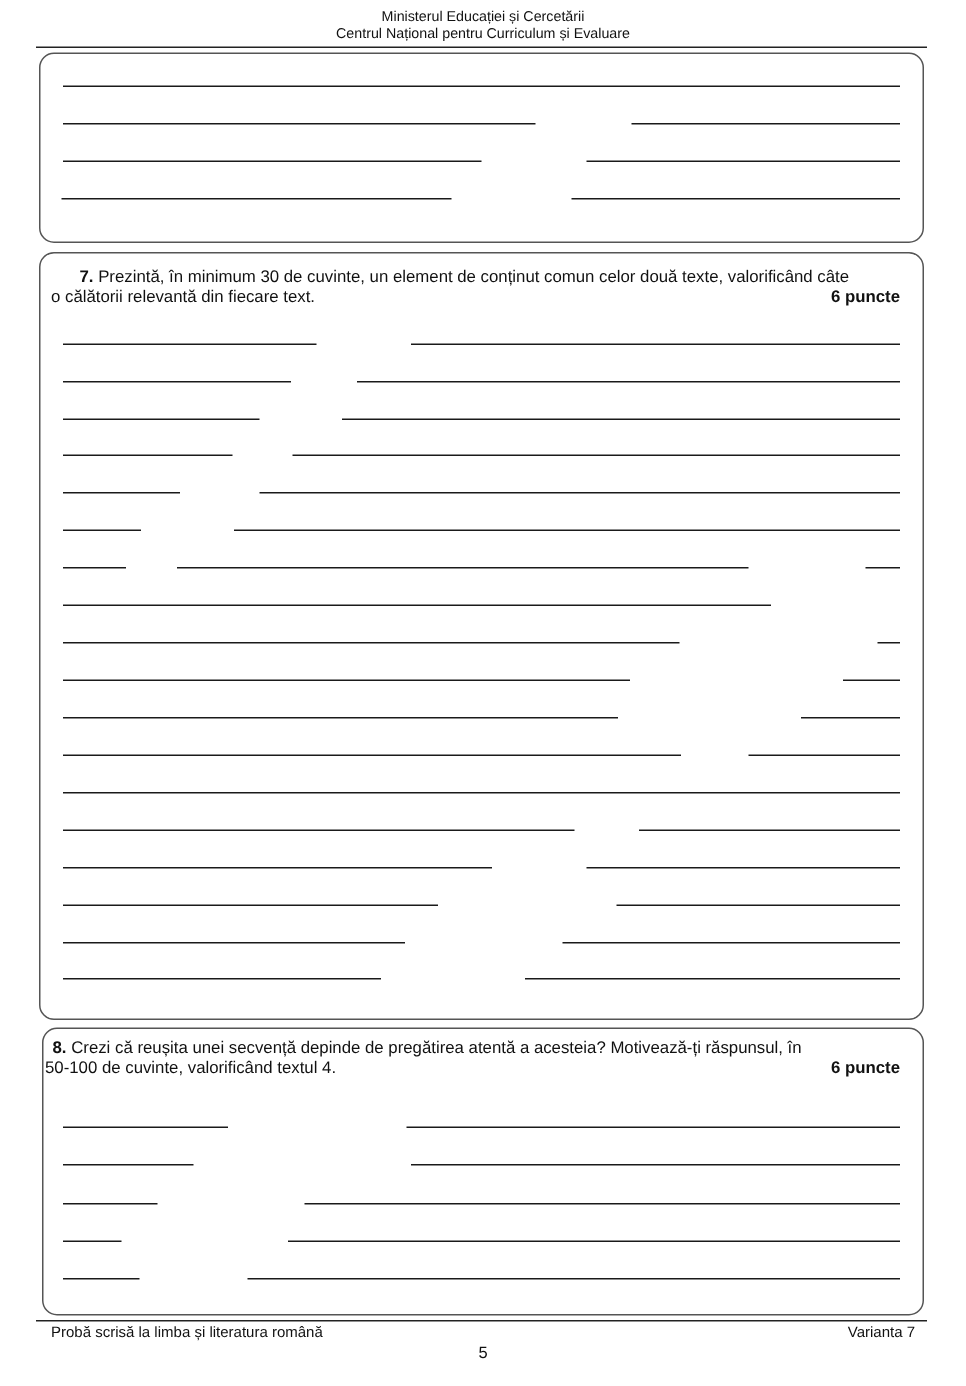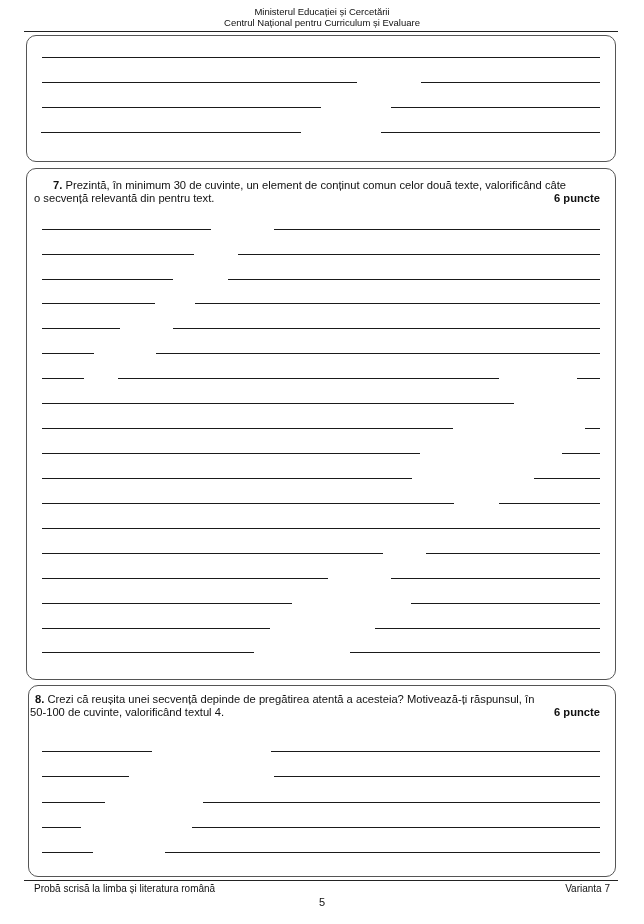--- a/index.html
+++ b/index.html
@@ -30,21 +30,21 @@
     <div class="line" style="left: 391px; width: 209px; top: 107px;"></div>
     <div class="line" style="left: 41px; width: 260px; top: 132px;"></div>
     <div class="line" style="left: 381px; width: 219px; top: 132px;"></div>
   </div>
 
 <div class="box" style="left:26px; top:168px; width:590px; height:512px;"></div>
 <div class="q" style="left:34px; top:179px; width:580px;margin-left:19px;">
   <b>7.</b>
   <span>Prezintă, în minimum 30 de cuvinte, un element de conținut comun celor două texte, valorificând câte</span>
 </div>
-<div class="q" style="left:34px; top:192px;">o secvență relevantă din pentru text.</div>
+<div class="q" style="left:34px; top:192px;">o călătorii relevantă din fiecare text.</div>
 <div class="pts" style="left:480px; width:120px; top:192px;">6 puncte</div>
 <div id="q7-lines">
     <div class="line" style="left: 42px; width: 169px; top: 229px;"></div>
     <div class="line" style="left: 274px; width: 326px; top: 229px;"></div>
     <div class="line" style="left: 42px; width: 152px; top: 254px;"></div>
     <div class="line" style="left: 238px; width: 362px; top: 254px;"></div>
     <div class="line" style="left: 42px; width: 131px; top: 279px;"></div>
     <div class="line" style="left: 228px; width: 372px; top: 279px;"></div>
     <div class="line" style="left: 42px; width: 113px; top: 303px;"></div>
     <div class="line" style="left: 195px; width: 405px; top: 303px;"></div>

